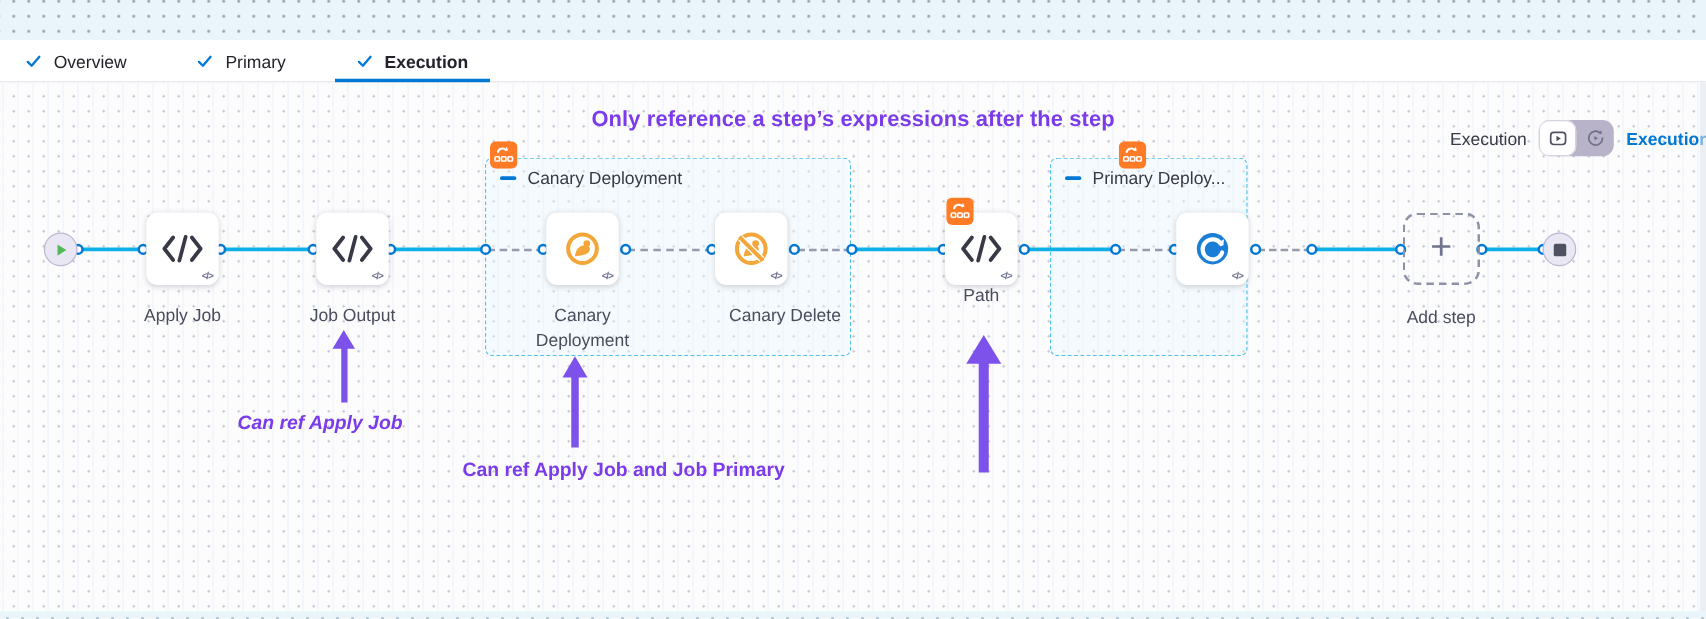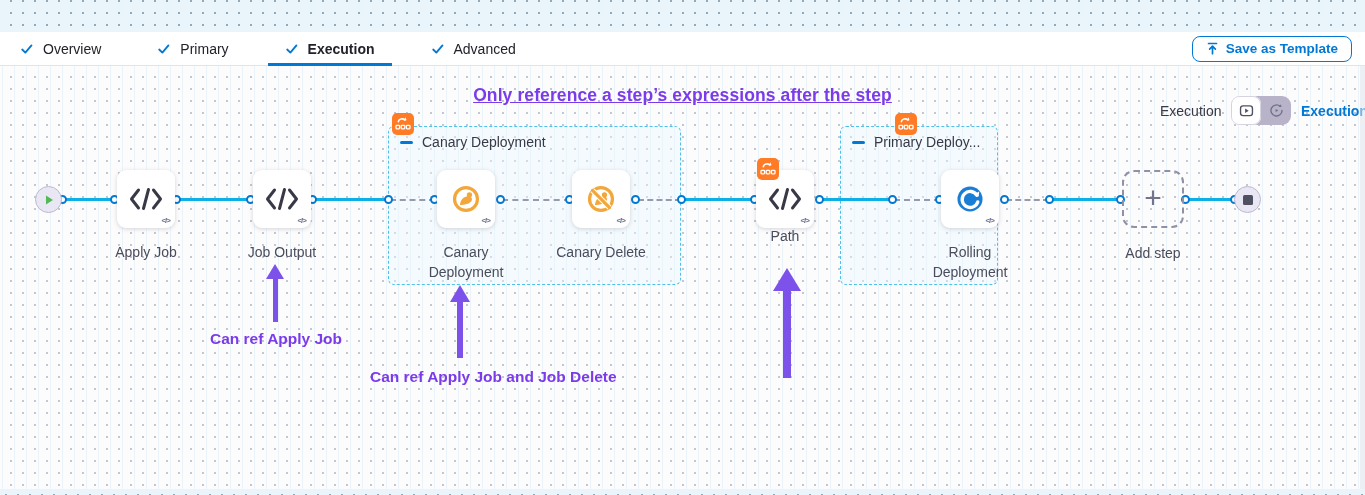--- a/index.html
+++ b/index.html
@@ -31,21 +31,21 @@
       linear-gradient(to right, rgba(2,120,213,0.07) 1px, transparent 1px);
     background-size:12px 12px, 12px 12px; background-position:5px 5px, 2px 0; }
   .bottom-band { position:absolute; left:0; right:0; bottom:0; height:6px;
     background-color:#e9f5fa;
     background-image: radial-gradient(circle, #93a9b8 1px, transparent 1.3px);
     background-size:12px 12px; z-index:7; }
   .right-strip { position:absolute; top:0; bottom:0; right:0; width:5px;
     background:rgba(223,229,238,0.55); z-index:7; }
 
   .canvas-title { position:absolute; left:0; width:1365px; top:19px; text-align:center;
-    font-size:17.5px; font-weight:bold; color:#7b3bea; letter-spacing:0.1px; z-index:6;text-decoration:underline; }
+    font-size:17.5px; font-weight:bold; color:#7b3bea; letter-spacing:0.1px; z-index:6; }
 
   
   .mode-label { position:absolute; left:1160px; top:37px; font-size:14px; color:#383946; }
   .mode-toggle { position:absolute; left:1231px; top:30px; width:60px; height:29px;
     background:#b9b3c9; border-radius:9px; display:flex; align-items:stretch;
     overflow:hidden; cursor:pointer; z-index:6; }
   .mode-seg { flex:1; display:flex; align-items:center; justify-content:center; }
   .mode-seg.active { background:#fff; border-radius:8px; box-shadow:0 0 0 1px #d6d3e0 inset; }
   .rollback-link { position:absolute; left:1301px; top:37px; font-size:14px;
     color:#0278d5; font-weight:bold; cursor:pointer; }
@@ -116,37 +116,20 @@
     <span>Primary</span>
   </div>
   <div class="tab active">
     <span class="check-icon">
       <svg width="14" height="14" viewBox="0 0 16 16">
           <path d="M2.5 8.6l3.6 3.5 7-8.2" stroke="#0278d5" stroke-width="2.1" fill="none" stroke-linecap="round" stroke-linejoin="round"></path>
         </svg>
     </span>
     <span>Execution</span>
   </div>
-  <div class="tab">
-    <span class="check-icon">
-      <svg width="14" height="14" viewBox="0 0 16 16">
-          <path d="M2.5 8.6l3.6 3.5 7-8.2" stroke="#0278d5" stroke-width="2.1" fill="none" stroke-linecap="round" stroke-linejoin="round"></path>
-        </svg>
-    </span>
-    <span>Advanced</span>
-  </div>
-  <button class="save-btn">
-    <span style="display:flex">
-      <svg width="13" height="13" viewBox="0 0 14 14">
-          <path d="M2.7 1.6h8.6" stroke="#0278d5" stroke-width="1.8" stroke-linecap="round" fill="none"></path>
-          <path d="M7 12.6V4.8M3.9 7.6L7 4.5l3.1 3.1" stroke="#0278d5" stroke-width="1.8" stroke-linecap="round" stroke-linejoin="round" fill="none"></path>
-        </svg>
-    </span>
-    <span>Save as Template</span>
-  </button>
 </div>
 
 <div class="canvas">
 
   <div class="canvas-title">Only reference a step’s expressions after the step</div>
 
   <div class="mode-label">Execution</div>
   <div class="mode-toggle">
     <div class="mode-seg active">
       <span style="display:flex">
@@ -325,34 +308,33 @@
           <rect x="4" y="12.4" width="3.6" height="3.4" rx="0.7"></rect>
           <rect x="9.2" y="12.4" width="3.6" height="3.4" rx="0.7"></rect>
           <rect x="14.4" y="12.4" width="3.6" height="3.4" rx="0.7"></rect>
         </g>
       </svg>
   </div>
 
   <div class="node-label" style="left:96px; top:176px; width:100px;">Apply Job</div>
   <div class="node-label" style="left:232px; top:176px; width:100px;">Job Output</div>
   <div class="node-label" style="left:411px; top:176px; width:110px; white-space:normal;">Canary Deployment</div>
-  <div class="node-label" style="left:541px; top:176px; width:120px;">Canary Delete</div>
+  <div class="node-label" style="left:568px; top:176px; width:120px;">Canary Delete</div>
   <div class="node-label" style="left:735px; top:160px; width:100px;">Path</div>
-  <div class="node-label" style="left:915px; top:176px; width:110px; white-space:normal;">Rolling Deployment</div>
   <div class="node-label" style="left:1103px; top:177px; width:100px;">Add step</div>
 
   <div class="arrow-head" style="left:266px; top:198px; border-left:9px solid transparent; border-right:9px solid transparent; border-bottom:15px solid #7d52ea;"></div>
   <div class="arrow-shaft" style="left:273px; top:212px; width:4.5px; height:44px;"></div>
 
   <div class="arrow-head" style="left:450px; top:219px; border-left:10px solid transparent; border-right:10px solid transparent; border-bottom:17px solid #7d52ea;"></div>
   <div class="arrow-shaft" style="left:457px; top:235px; width:5.5px; height:57px;"></div>
 
   <div class="arrow-head" style="left:773px; top:202px; border-left:14px solid transparent; border-right:14px solid transparent; border-bottom:23px solid #7d52ea;"></div>
   <div class="arrow-shaft" style="left:783px; top:224px; width:8px; height:88px;"></div>
 
-  <div class="ann-text" style="left:210px; top:263px;">Can ref Apply Job</div>
-  <div class="ann-text" style="left:370px; top:301px;">Can ref Apply Job and Job Delete</div>
+  <div class="ann-text" style="left:190px; top:263px;font-style:italic;">Can ref Apply Job</div>
+  <div class="ann-text" style="left:370px; top:301px;">Can ref Apply Job and Job Primary</div>
   <div class="ann-text" style="left:680px; top:324px;">
   </div>
 
   <div class="right-strip"></div>
   <div class="bottom-band"></div>
 </div>
 
 </body></html>

